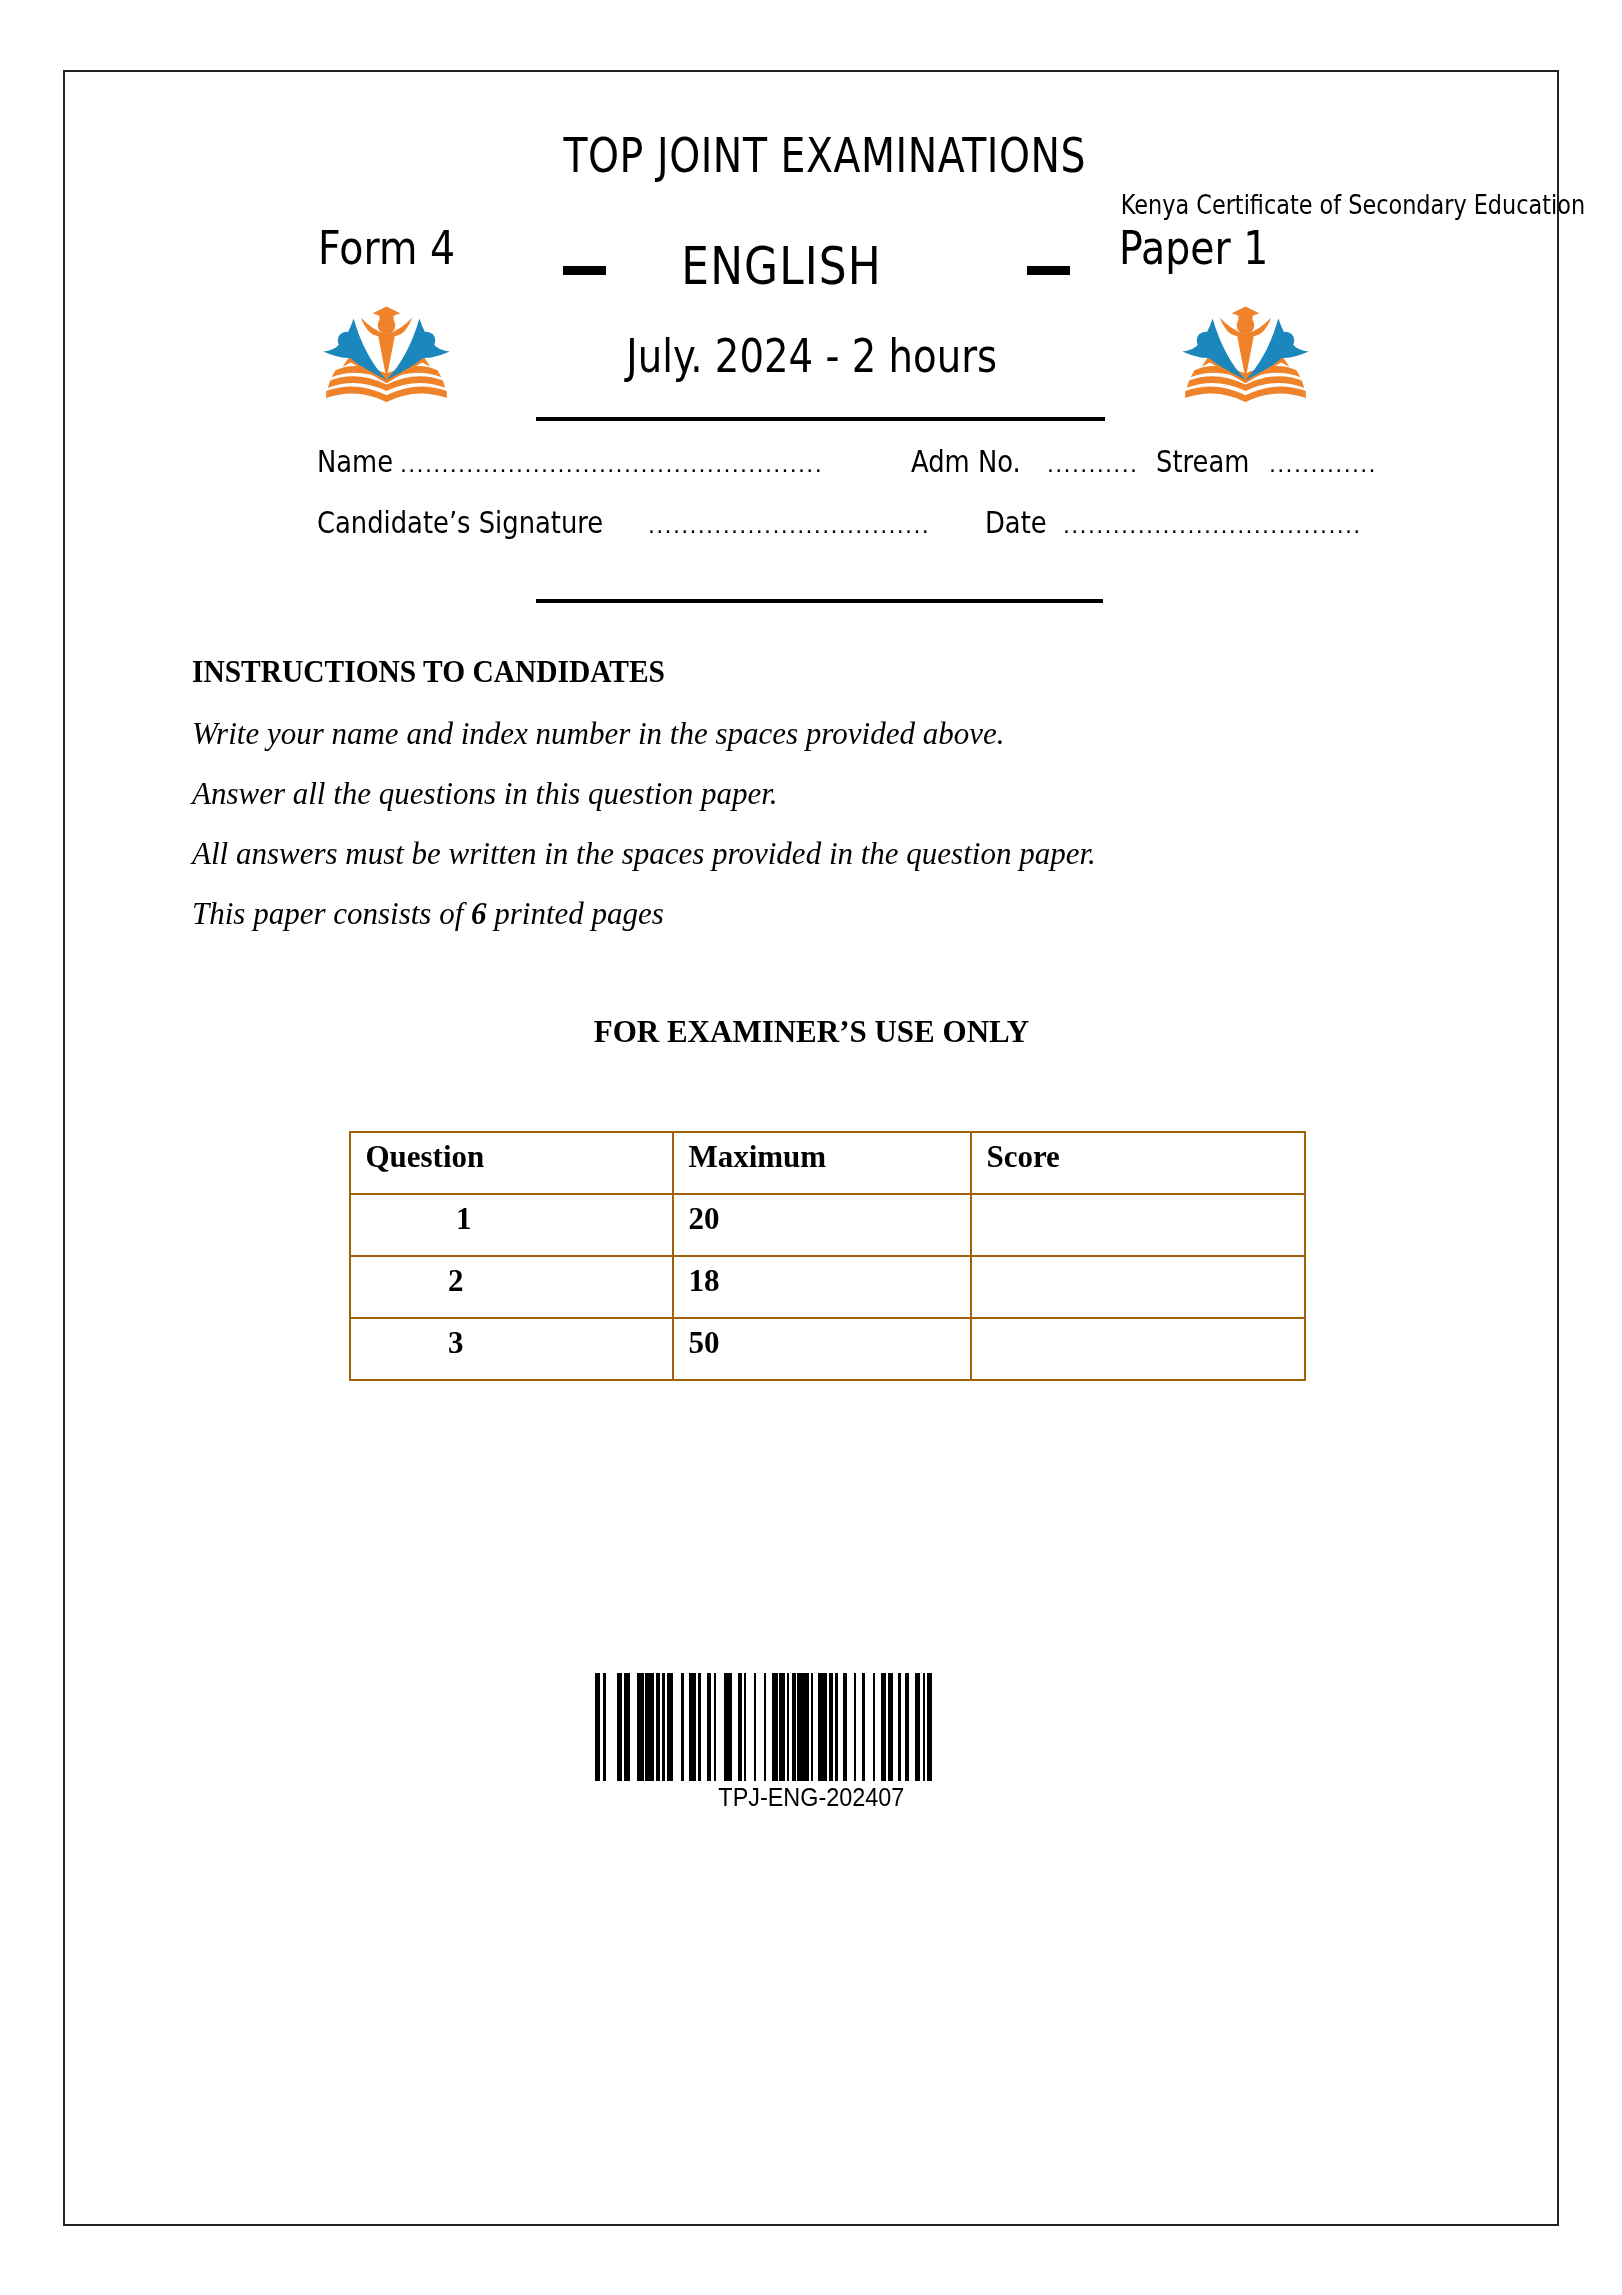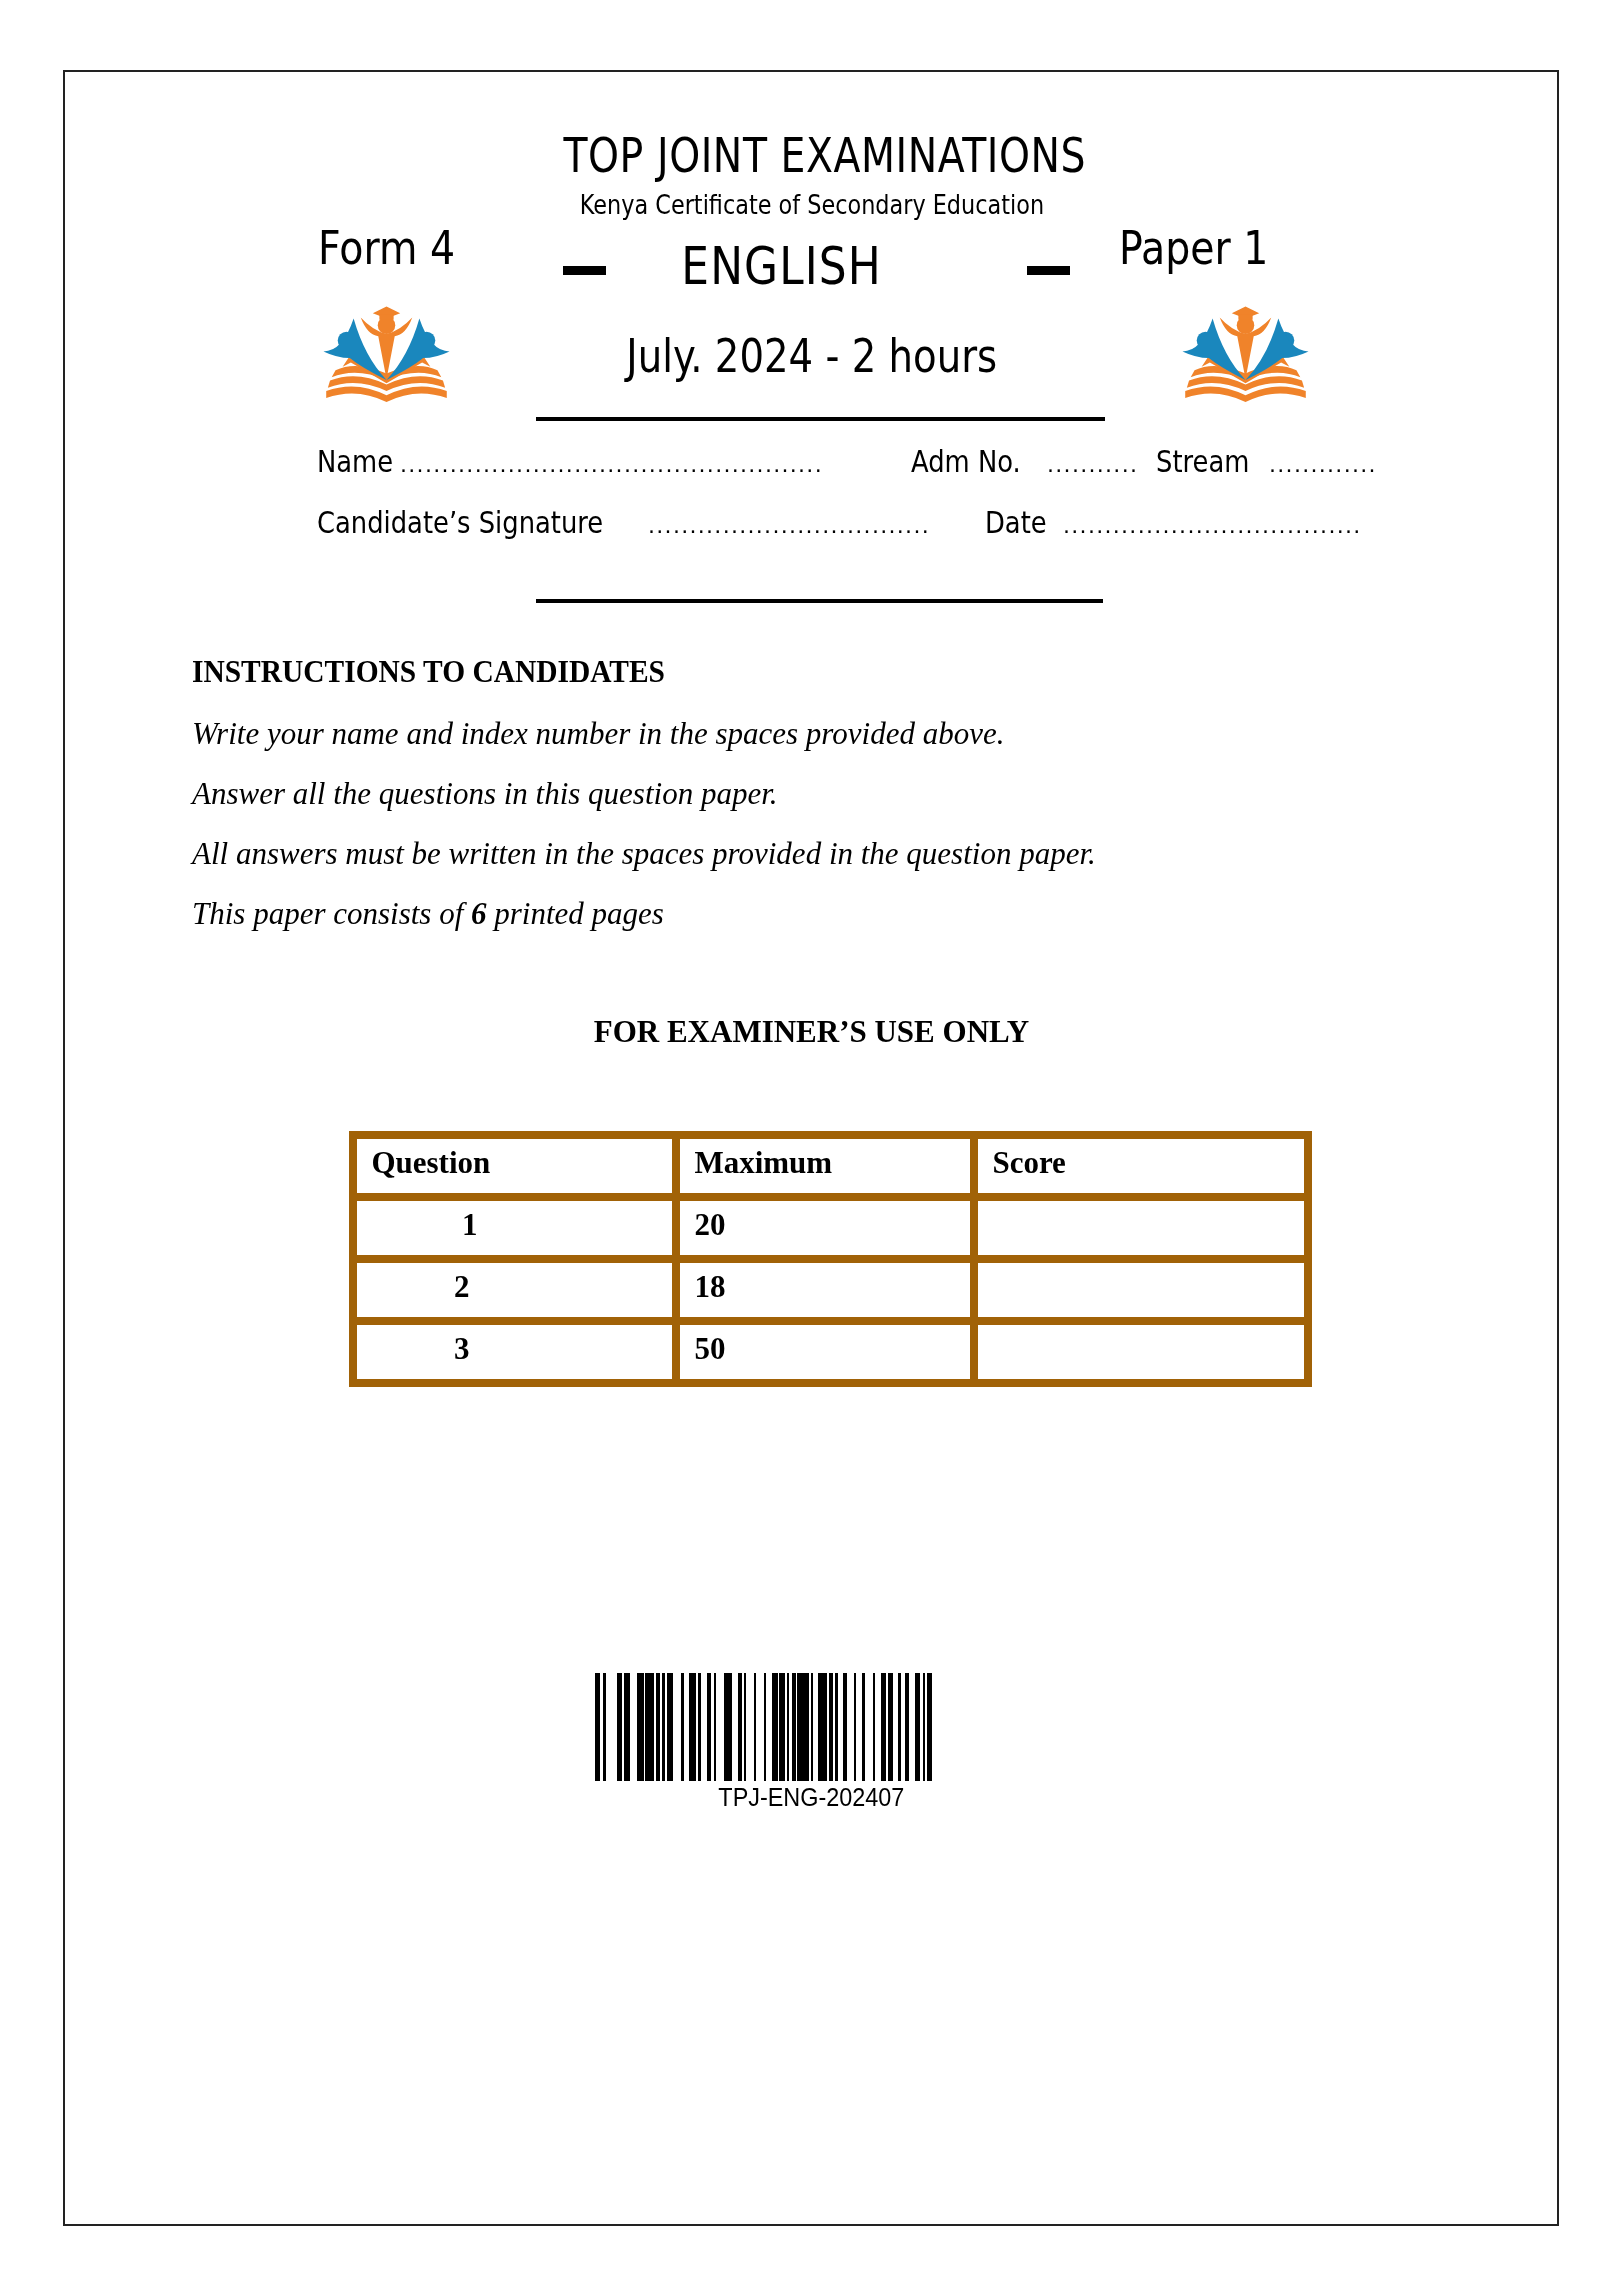--- a/index.html
+++ b/index.html
@@ -5,21 +5,21 @@
   html, body { margin: 0; padding: 0; background: #ffffff; }
   body { width: 1623px; height: 2295px; position: relative; overflow: hidden; color: #000; }
   .abs { position: absolute; }
   .frame { left: 63px; top: 70px; width: 1492px; height: 2152px; border: 2px solid #222; }
 
   .hum { font-family: "DejaVu Sans", sans-serif; white-space: nowrap; line-height: 1; }
   .serif { font-family: "Liberation Serif", serif; white-space: nowrap; line-height: 1; }
 
   .title { left: 0; width: 1622px; top: 131px; text-align: center; margin-left: 14px; }
   .title span { display: inline-block; font-size: 48px; transform: scaleX(0.82); transform-origin: center; letter-spacing: 0.7px; }
-  .subtitle { left: 0; width: 1623px; top: 192px; text-align: center; }
+  .subtitle { left: 0; width: 1623px; top: 192px; text-align: right; }
   .subtitle span { display: inline-block; font-size: 26px; transform: scaleX(0.86); transform-origin: center; }
 
   .form { left: 318px; top: 224px; }
   .form span, .paper span { display: inline-block; font-size: 47px; transform: scaleX(0.84); transform-origin: left center; }
   .paper { left: 1119px; top: 224px; }
 
   .dash { background: #000; height: 8.5px; width: 43px; top: 266px; }
   .subject { left: 0; width: 1564px; top: 241px; text-align: center; }
   .subject span { display: inline-block; font-size: 51px; transform: scaleX(0.86); transform-origin: center; letter-spacing: 1.3px; }
 
@@ -33,21 +33,21 @@
   .field { font-size: 30px; top: 447px; }
   .field span.lbl { display: inline-block; transform-origin: left center; }
   .dots { display: inline-block; overflow: hidden; vertical-align: baseline; white-space: nowrap; letter-spacing: 1.3px; }
 
   .instr-head { left: 192px; top: 656px; font-size: 31px; font-weight: bold; }
   .instr-head span { display: inline-block; transform: scaleX(0.95); transform-origin: left center; }
   .instr { left: 192px; font-size: 31px; font-style: italic; }
   .examiner { left: 0; width: 1623px; top: 1016px; text-align: center; font-size: 31px; font-weight: bold; }
 
   table.scores { position: absolute; left: 349px; top: 1131px; border-collapse: collapse; font-family: "Liberation Serif", serif; font-weight: bold; font-size: 31px; }
-  table.scores td { border: 8px solid #a16207; vertical-align: top; padding: 7.9px 0 0 14.4px; line-height: 1; box-sizing: border-box; }
+  table.scores td { border: 2px solid #a16207; vertical-align: top; padding: 7.9px 0 0 14.4px; line-height: 1; box-sizing: border-box; }
   table.scores td.c1 { width: 323px; }
   table.scores td.c2 { width: 298px; }
   table.scores td.c3 { width: 334px; }
   table.scores tr.r { height: 62px; }
   table.scores tr.rt { height: 83px; }
   table.scores td.qn { padding-left: 97px; }
   table.scores td.qn1 { padding-left: 105px; }
   table.scores td.qt { padding-left: 33px; }
 
   .barcode { left: 595px; top: 1673px; width: 435px; height: 108px; display: flex; }

